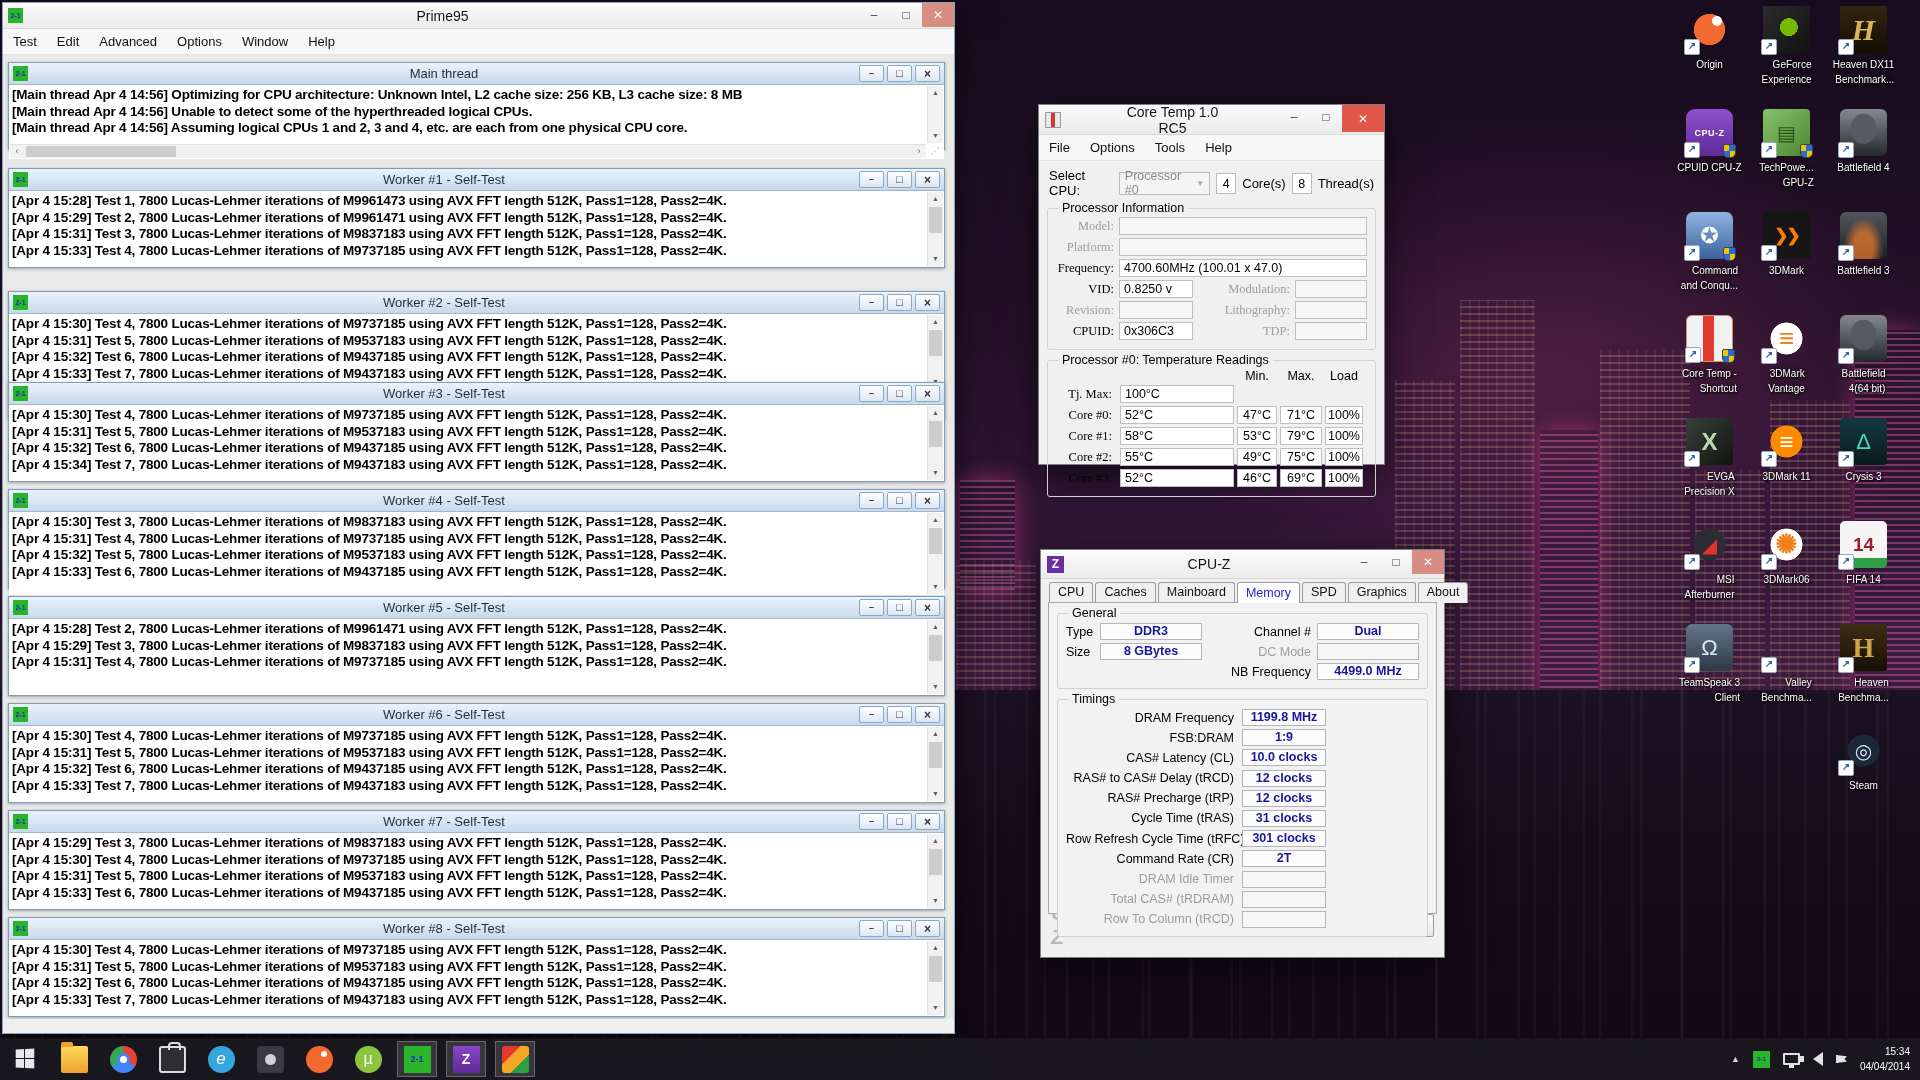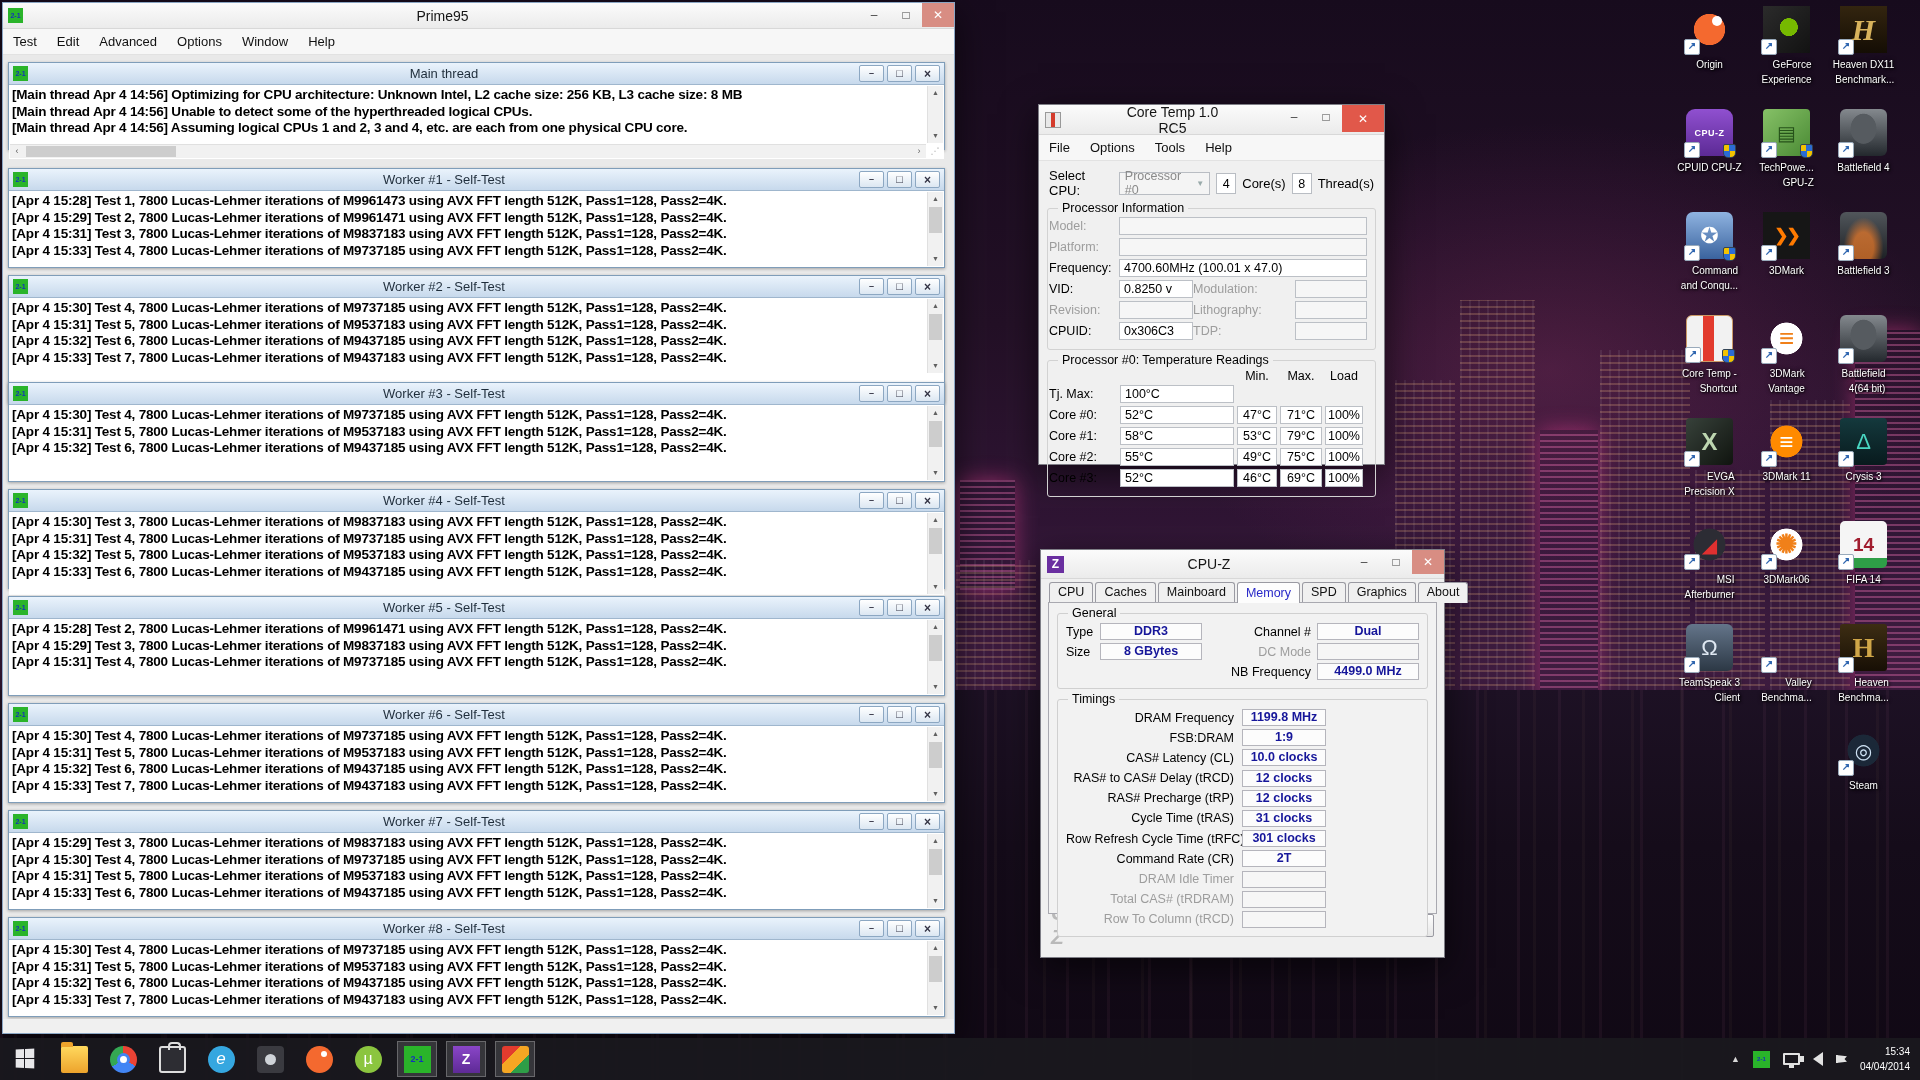--- a/index.html
+++ b/index.html
@@ -123,21 +123,21 @@
   #coretemp .tbar { height:30px; }
   .ct-row1 { display:flex; align-items:center; gap:6px; margin:7px 10px 4px 10px; font-size:13px; color:#000; }
   .ct-dd { width:100px; height:23px; background:#f4f4f4; border:1px solid #b9bdc3; color:#8a8a8a;
     font-size:12.5px; display:flex; align-items:center; padding:0 5px; justify-content:space-between; }
   .ct-count { width:22px; height:21px; background:#fff; border:1px solid #b9bdc3; text-align:center; line-height:20px; font-size:12.5px; color:#000; }
   .group { position:relative; border:1px solid #d2d2d2; border-radius:3px; margin:10px 8px 0 8px; padding:8px 8px 6px 1px; }
   .glabel { position:absolute; top:-8px; left:10px; background:#f0f0f0; padding:0 4px; font-size:12.5px; color:#000; }
   .i-row, .i-row2 { display:grid; align-items:center; margin-bottom:3px; }
   .i-row  { grid-template-columns:70px 1fr; }
   .i-row2 { grid-template-columns:70px 74px 1fr 72px; }
-  .flabel { padding-right:5px; font-size:12.5px; color:#000; white-space:nowrap; }
+  .flabel { text-align:right; padding-right:5px; font-size:12.5px; color:#000; white-space:nowrap;font-family:Liberation Serif, serif; }
   .flabel.dis, .dis .flabel { color:#9d9d9d; }
   .field { height:18px; background:#fff; border:1px solid #bcc0c6; font-size:12.5px; color:#000; padding:0 4px; line-height:16px; overflow:hidden; }
   .field.dis { background:#f6f6f6; }
   .t-head, .t-row { display:grid; grid-template-columns:68px 114px 40px 42px 38px; gap:3px; align-items:center; margin-bottom:3px; }
   .t-head { font-size:12.5px; color:#000; margin-bottom:2px; }
   .t-head span { text-align:center; }
   .t-cell { height:18px; background:#fff; border:1px solid #bcc0c6; font-size:12.5px; color:#000; line-height:16px; text-align:center; }
   .t-cell.temp { text-align:left; padding:0 4px; }
 
   
@@ -430,21 +430,21 @@
           <div>[Apr 4 15:33] Test 4, 7800 Lucas-Lehmer iterations of M9737185 using AVX FFT length 512K, Pass1=128, Pass2=4K.</div>
         </div>
         <div class="vsb">
           <div class="arr">▲</div>
           <div class="thumb"></div>
           <div class="arr dn">▼</div>
         </div>
       </div>
     </div>
 
-    <div class="child" style="top:220px;height:128px">
+    <div class="child" style="top:236px;height:128px">
       <div class="child-tb">
         <span class="p95icon"></span>
         <span class="child-title">Worker #2 - Self-Test</span>
         <span class="cbtn g-min"></span>
         <span class="cbtn g-max"></span>
         <span class="cbtn g-close"></span>
       </div>
       <div class="child-body" style="height:76px">
         <div class="log">
           <div>[Apr 4 15:30] Test 4, 7800 Lucas-Lehmer iterations of M9737185 using AVX FFT length 512K, Pass1=128, Pass2=4K.</div>
@@ -466,20 +466,21 @@
         <span class="child-title">Worker #3 - Self-Test</span>
         <span class="cbtn g-min"></span>
         <span class="cbtn g-max"></span>
         <span class="cbtn g-close"></span>
       </div>
       <div class="child-body" style="height:76px">
         <div class="log">
           <div>[Apr 4 15:30] Test 4, 7800 Lucas-Lehmer iterations of M9737185 using AVX FFT length 512K, Pass1=128, Pass2=4K.</div>
           <div>[Apr 4 15:31] Test 5, 7800 Lucas-Lehmer iterations of M9537183 using AVX FFT length 512K, Pass1=128, Pass2=4K.</div>
           <div>[Apr 4 15:32] Test 6, 7800 Lucas-Lehmer iterations of M9437185 using AVX FFT length 512K, Pass1=128, Pass2=4K.</div>
+          <div>[Apr 4 15:34] Test 7, 7800 Lucas-Lehmer iterations of M9437183 using AVX FFT length 512K, Pass1=128, Pass2=4K.</div>
         </div>
         <div class="vsb">
           <div class="arr">▲</div>
           <div class="thumb"></div>
           <div class="arr dn">▼</div>
         </div>
       </div>
     </div>
 
     <div class="child" style="top:434px;height:100px">

